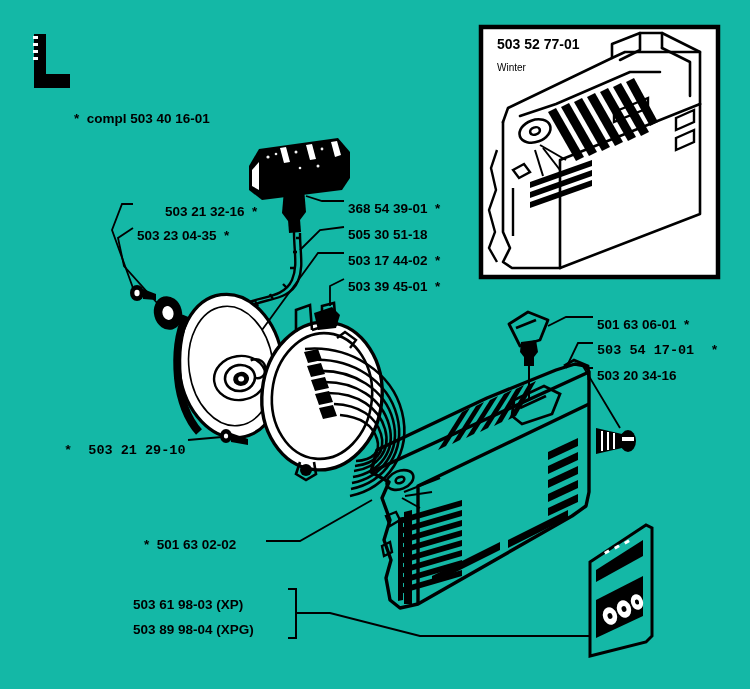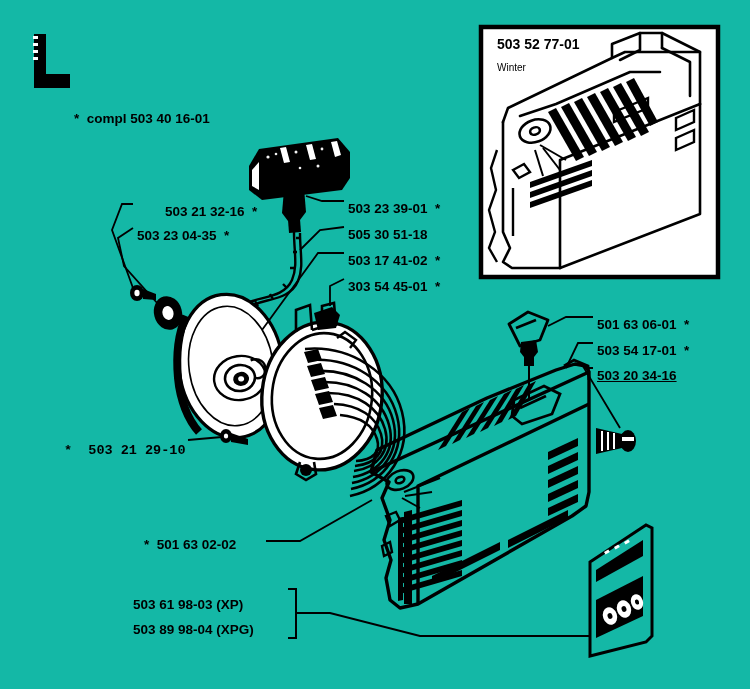--- a/index.html
+++ b/index.html
@@ -371,25 +371,25 @@
     </g>
   </svg>
 
   <div class="inset-title" style="left:497px; top:36px;">503 52 77-01</div>
 
   <div class="inset-sub" style="left:497px; top:62px;">Winter</div>
 
   <div class="lbl" style="left:74px;  top:112px;">*  compl 503 40 16-01</div>
   <div class="lbl" style="left:145px; top:205px;margin-left:20px;">503 21 32-16  *</div>
   <div class="lbl" style="left:137px; top:229px;">503 23 04-35  *</div>
-  <div class="lbl" style="left:348px; top:202px;">503 23 39-01  *</div>
+  <div class="lbl" style="left:348px; top:202px;">368 54 39-01  *</div>
   <div class="lbl" style="left:348px; top:228px;">505 30 51-18</div>
-  <div class="lbl" style="left:348px; top:254px;">503 17 41-02  *</div>
-  <div class="lbl" style="left:348px; top:280px;">303 54 45-01  *</div>
+  <div class="lbl" style="left:348px; top:254px;">503 17 44-02  *</div>
+  <div class="lbl" style="left:348px; top:280px;">503 39 45-01  *</div>
   <div class="lbl" style="left:597px; top:318px;">501 63 06-01  *</div>
-  <div class="lbl" style="left:597px; top:344px;">503 54 17-01  *</div>
-  <div class="lbl" style="left:597px; top:369px;text-decoration:underline;">503 20 34-16</div>
+  <div class="lbl" style="left:597px; top:344px;font-family:Liberation Mono, monospace;">503 54 17-01  *</div>
+  <div class="lbl" style="left:597px; top:369px;">503 20 34-16</div>
   <div class="lbl" style="left:64px;  top:444px;font-family:Liberation Mono, monospace;">*  503 21 29-10</div>
   <div class="lbl" style="left:144px; top:538px;">*  501 63 02-02</div>
   <div class="lbl" style="left:133px; top:598px;">503 61 98-03 (XP)</div>
   <div class="lbl" style="left:133px; top:623px;">503 89 98-04 (XPG)</div>
 
 </div>
 
 </body></html>

